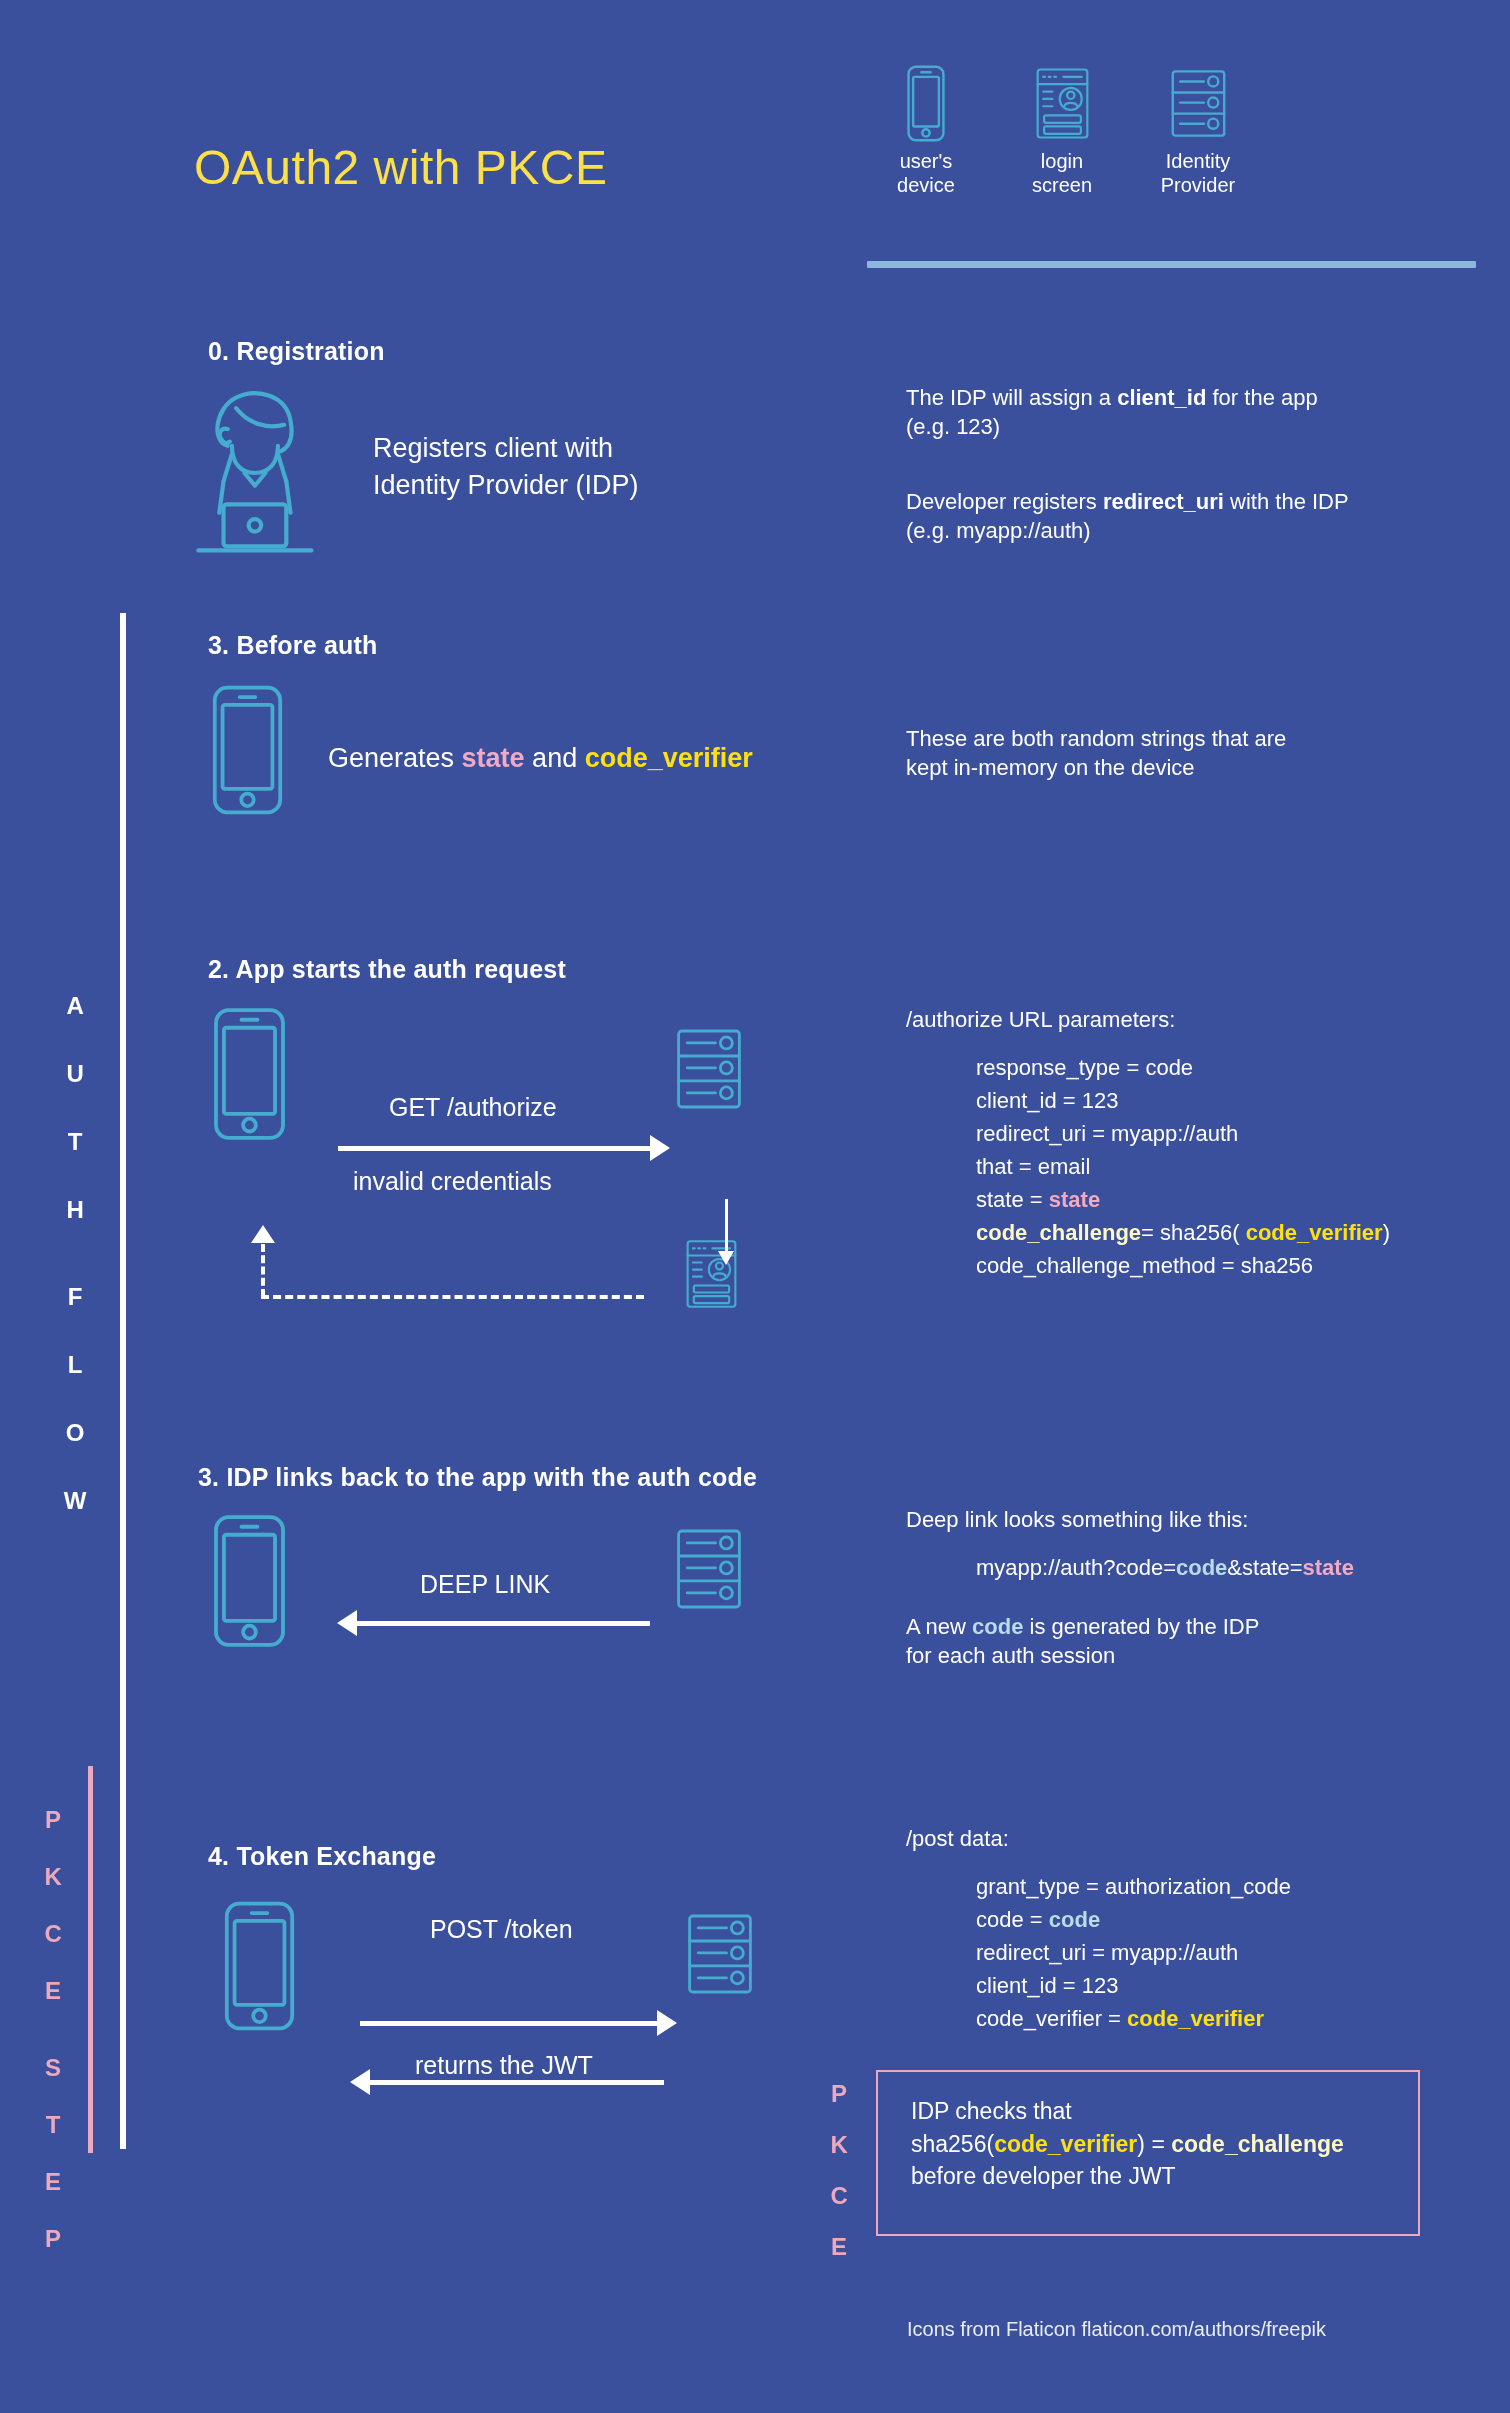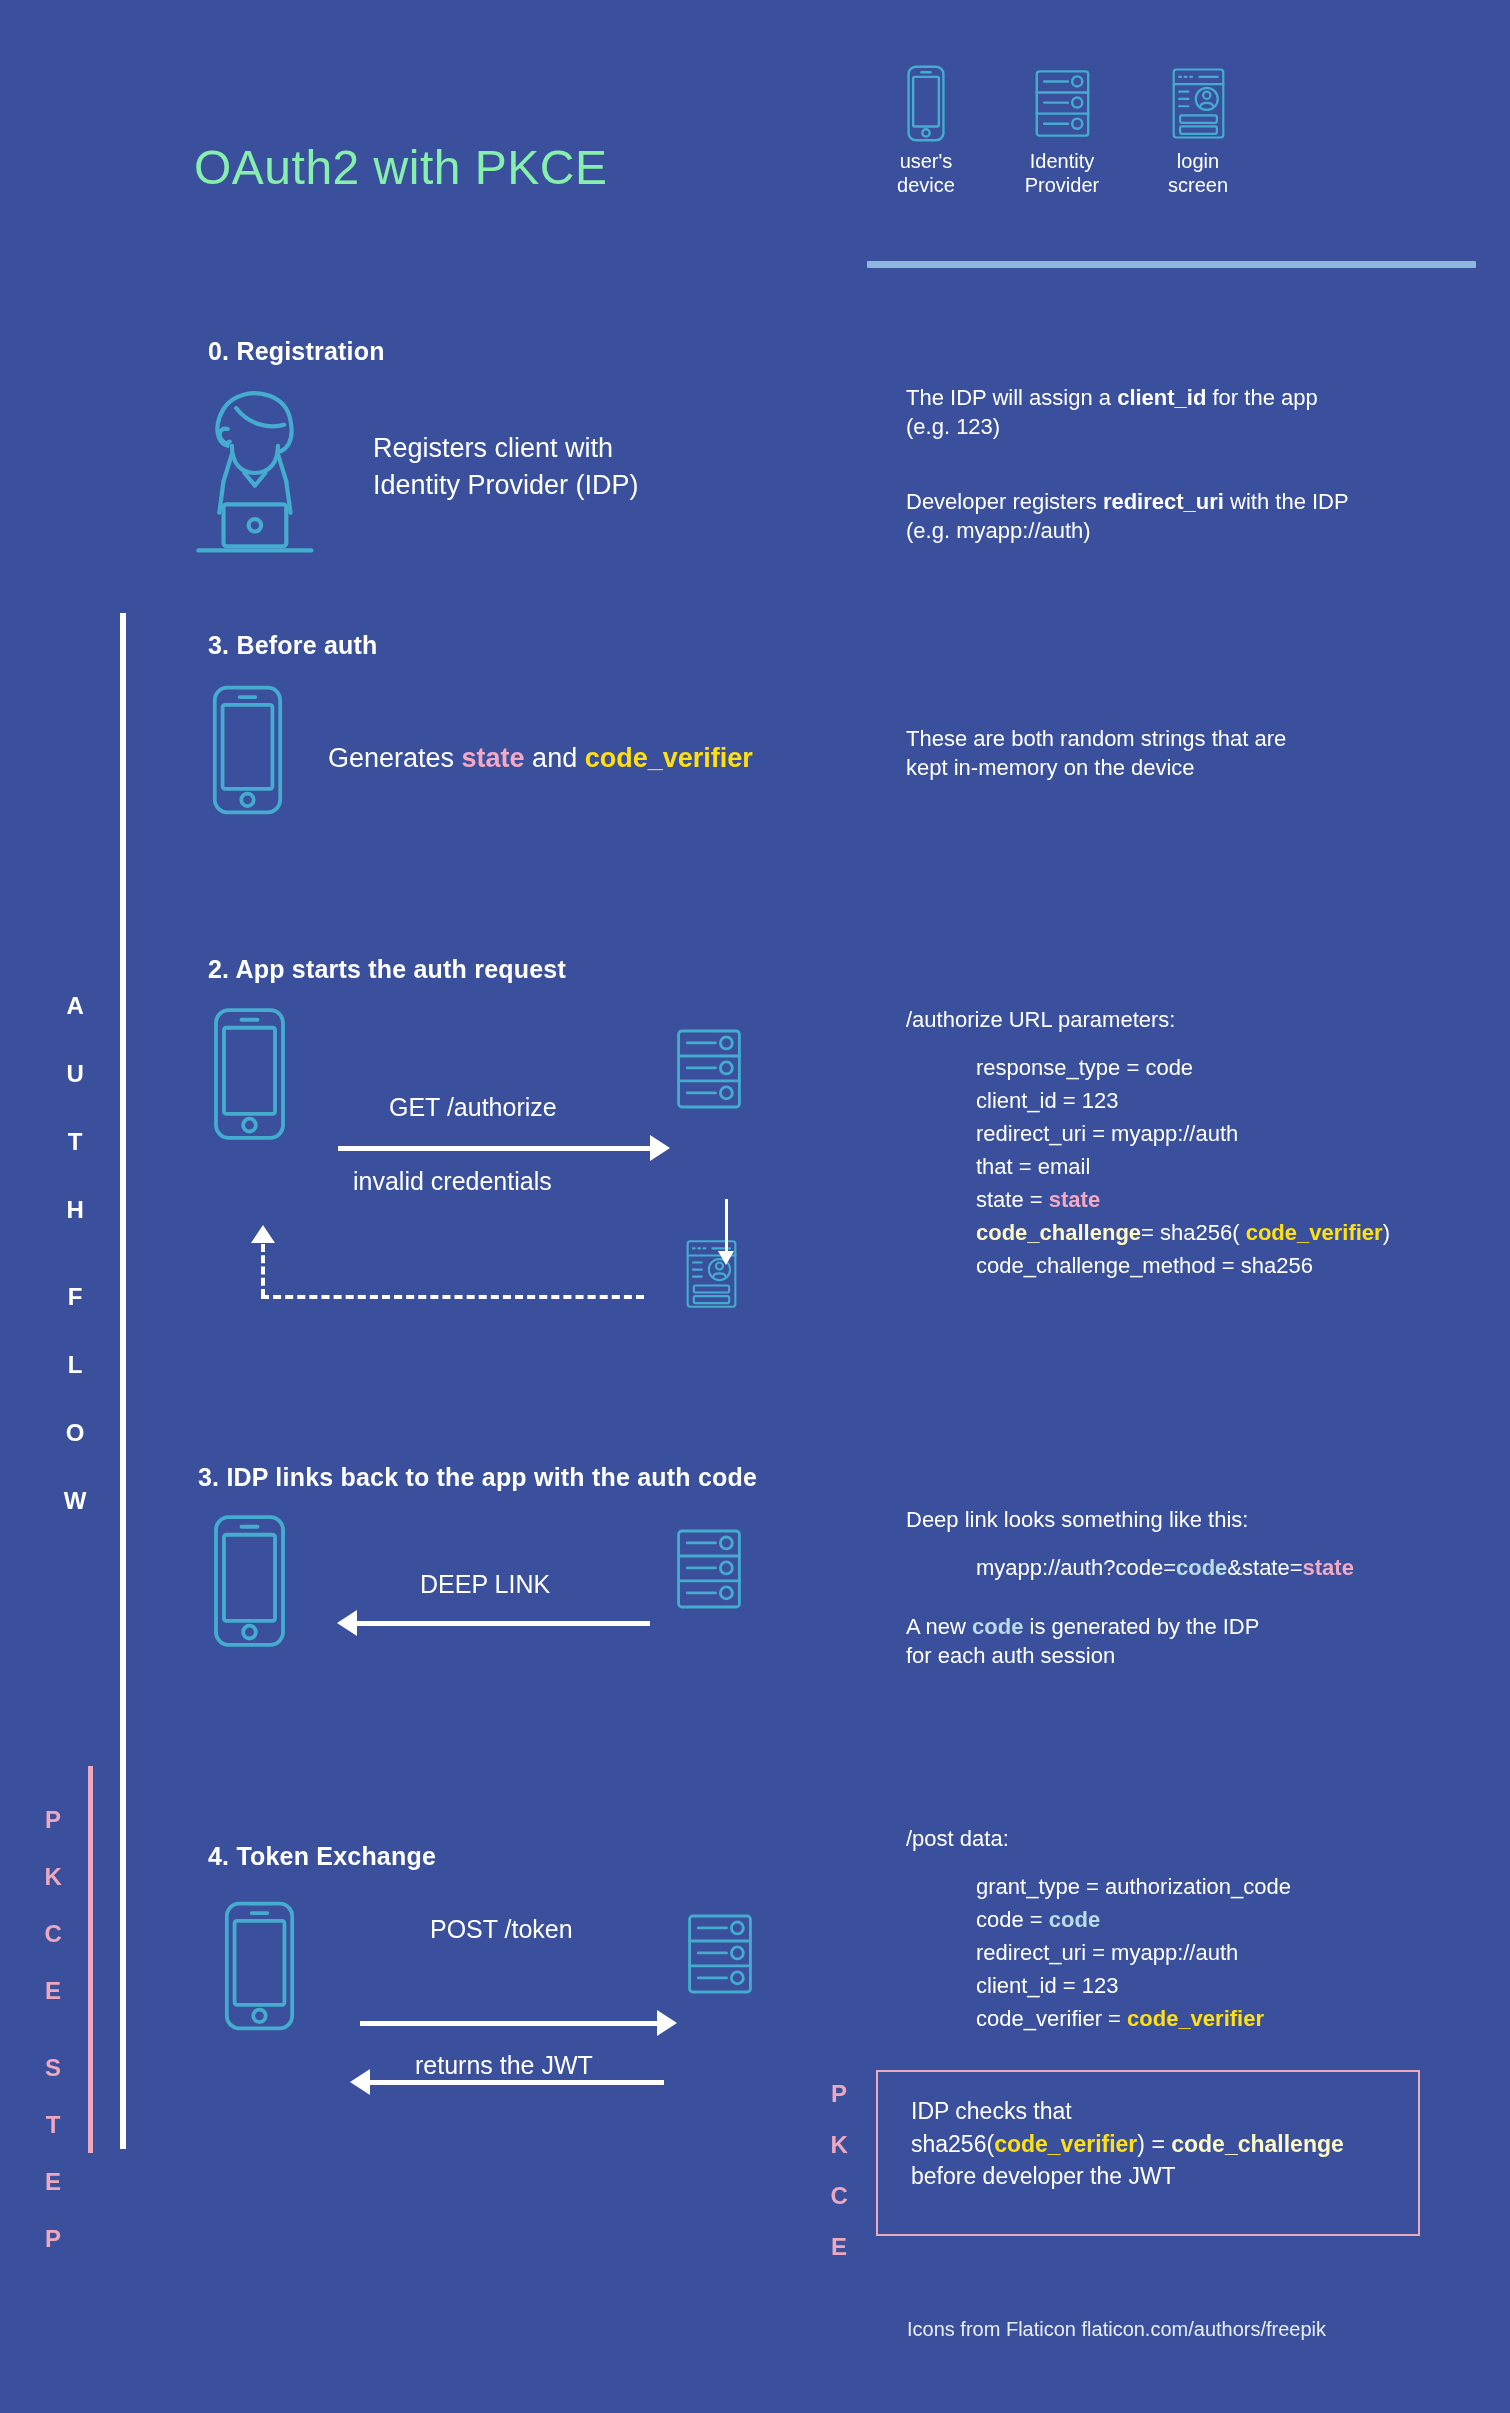--- a/index.html
+++ b/index.html
@@ -10,21 +10,21 @@
     color:#ffffff;
     position:relative;
     overflow:hidden;
   }
   .abs{position:absolute;}
 
   
   #page-title{
     left:194px; top:140px;
     font-size:48px; font-weight:400; letter-spacing:0.5px;
-    color:#86efac;
+    color:#fde047;
   }
 
   
   #legend{
     left:858px; top:42px; width:636px;
     display:flex; gap:0px;
   }
   .legend-item{
     width:136px; display:flex; flex-direction:column;
     align-items:center; gap:7.4px;
@@ -143,53 +143,53 @@
   <div class="legend-item">
     <div class="legend-icon">
       <svg width="48" height="79" viewBox="0 0 52 86" fill="none" stroke="#45acd0" stroke-width="2.6" stroke-linecap="round">
         <rect x="7" y="3" width="38" height="80" rx="8"></rect>
         <rect x="12" y="14" width="28" height="54" rx="1.5"></rect>
         <path d="M21 9 L31 9"></path>
         <circle cx="26" cy="75" r="4"></circle>
       </svg>
     </div>
     <div class="legend-label">user's<br>device</div>
-  </div>
-
-  <div class="legend-item">
-    <div class="legend-icon">
-      <svg width="65" height="79" viewBox="0 0 70 86" fill="none" stroke="#45acd0" stroke-width="2.6" stroke-linecap="round">
-        <rect x="7" y="8" width="56" height="70" rx="3"></rect>
-        <path d="M7 31 L63 31 M7 54 L63 54"></path>
-        <path d="M15 19 L41 19 M15 42 L41 42 M15 65 L41 65"></path>
-        <circle cx="51" cy="19" r="5.5"></circle>
-        <circle cx="51" cy="42" r="5.5"></circle>
-        <circle cx="51" cy="65" r="5.5"></circle>
-      </svg>
-    </div>
-    <div class="legend-label">Identity<br>Provider</div>
   </div>
 
   <div class="legend-item">
     <div class="legend-icon">
       <svg width="61" height="79" viewBox="0 0 66 86" fill="none" stroke="#45acd0" stroke-width="2.4" stroke-linecap="round">
         <rect x="6" y="6" width="54" height="74" rx="3"></rect>
         <path d="M6 22 L60 22"></path>
         <path d="M12 14 L14 14 M18 14 L20 14 M24 14 L26 14"></path>
         <path d="M34 14 L54 14"></path>
         <path d="M12 30 L22 30 M12 38 L22 38 M12 46 L22 46"></path>
         <circle cx="42" cy="38" r="12"></circle>
         <circle cx="42" cy="34" r="4"></circle>
         <path d="M35 46 C36 41 48 41 49 46"></path>
         <rect x="13" y="56" width="40" height="8" rx="2"></rect>
         <rect x="13" y="68" width="40" height="8" rx="2"></rect>
       </svg>
     </div>
     <div class="legend-label">login<br>screen</div>
   </div>
+
+  <div class="legend-item">
+    <div class="legend-icon">
+      <svg width="65" height="79" viewBox="0 0 70 86" fill="none" stroke="#45acd0" stroke-width="2.6" stroke-linecap="round">
+        <rect x="7" y="8" width="56" height="70" rx="3"></rect>
+        <path d="M7 31 L63 31 M7 54 L63 54"></path>
+        <path d="M15 19 L41 19 M15 42 L41 42 M15 65 L41 65"></path>
+        <circle cx="51" cy="19" r="5.5"></circle>
+        <circle cx="51" cy="42" r="5.5"></circle>
+        <circle cx="51" cy="65" r="5.5"></circle>
+      </svg>
+    </div>
+    <div class="legend-label">Identity<br>Provider</div>
+  </div>
 </div>
 <div class="abs" id="legend-divider"></div>
 
 <div class="abs" id="auth-rail"></div>
 <div class="abs rail-letters" id="auth-letters">
   <div>A</div>
   <div>U</div>
   <div>T</div>
   <div class="gap">H</div>
   <div>F</div>

